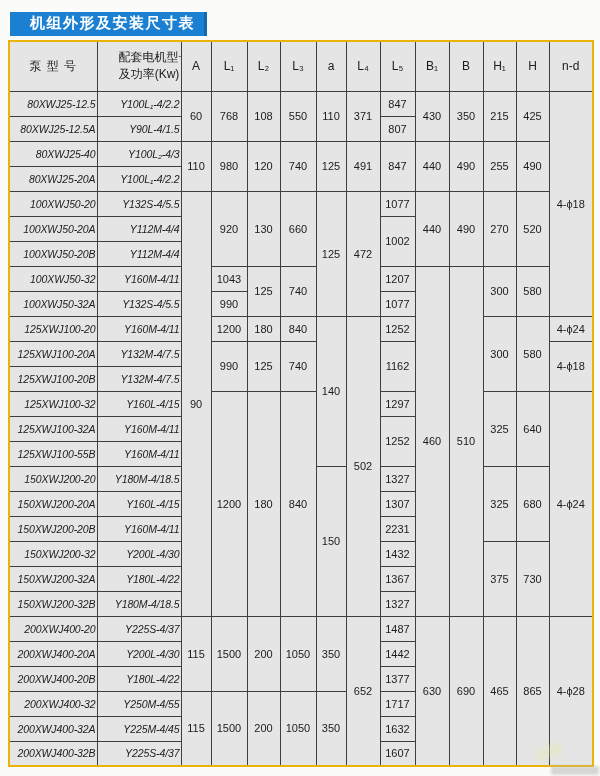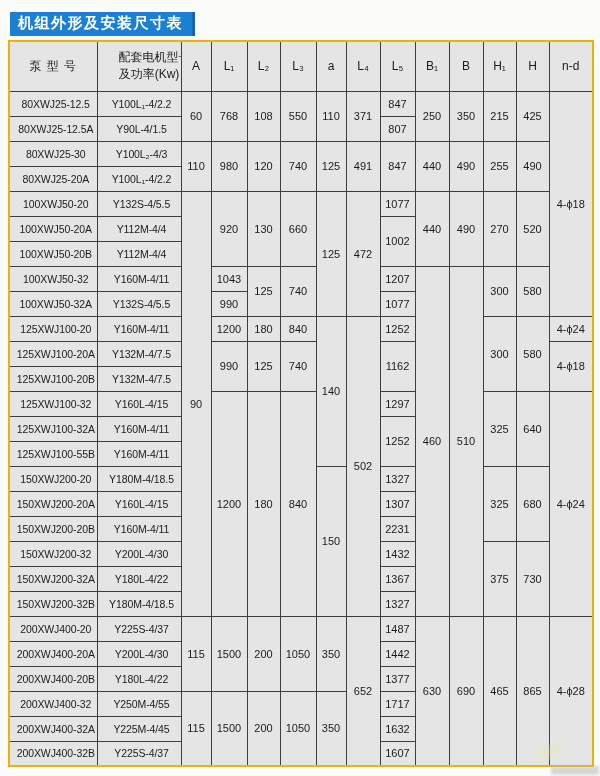--- a/index.html
+++ b/index.html
@@ -11,21 +11,21 @@
     position: relative;
   }
   .title-bar {
     position: absolute;
     left: 10px; top: 12px;
     background: #1b80d2;
     color: #ffffff;
     font-size: 15px;
     font-weight: bold;
     letter-spacing: 1.5px;
-    padding: 2px 9px 3px 8px;
+    padding: 2px 9px 3px 20px;
     border-right: 3px solid #1568ae;
   }
   table.spec {
     position: absolute;
     left: 8px; top: 40px;
     width: 584px;
     border-collapse: collapse;
     table-layout: fixed;
     border: 2px solid #eab308;
     background: #e5e5e5;
@@ -42,24 +42,25 @@
   .spec thead tr { height: 50px; }
   .spec tbody tr { height: 25px; }
   .spec th {
     font-weight: normal;
     font-size: 12px;
   }
   .spec th.cn { font-size: 12px; letter-spacing: 1px; }
   .spec th .h2line { line-height: 17px; letter-spacing: 0; margin-left: 20px; }
   .spec td { font-size: 11px; }
   .spec td.tl {
-    text-align: center;
+    text-align: right;
     padding-left: 6px;
     font-size: 10.5px;
     letter-spacing: -0.1px;
+    font-style: italic;
   }
   .watermark {
     position: absolute;
     right: 1px; bottom: 1px;
     width: 48px; height: 9px;
     background: #b9b9b6;
     opacity: 0.55;
     filter: blur(1.5px);
   }
   .smudge {
@@ -119,33 +120,33 @@
       <tr>
         <td class="tl">80XWJ25-12.5</td>
         <td class="tl">Y100L₁-4/2.2</td>
         <td rowspan="2">60</td>
         <td rowspan="2">768</td>
         <td rowspan="2">108</td>
         <td rowspan="2">550</td>
         <td rowspan="2">110</td>
         <td rowspan="2">371</td>
         <td>847</td>
-        <td rowspan="2">250</td>
+        <td rowspan="2">430</td>
         <td rowspan="2">350</td>
         <td rowspan="2">215</td>
         <td rowspan="2">425</td>
         <td rowspan="9">4-ϕ18</td>
       </tr>
       <tr>
         <td class="tl">80XWJ25-12.5A</td>
         <td class="tl">Y90L-4/1.5</td>
         <td>807</td>
       </tr>
       <tr>
-        <td class="tl">80XWJ25-30</td>
+        <td class="tl">80XWJ25-40</td>
         <td class="tl">Y100L₂-4/3</td>
         <td rowspan="2">110</td>
         <td rowspan="2">980</td>
         <td rowspan="2">120</td>
         <td rowspan="2">740</td>
         <td rowspan="2">125</td>
         <td rowspan="2">491</td>
         <td rowspan="2">847</td>
         <td rowspan="2">440</td>
         <td rowspan="2">490</td>

